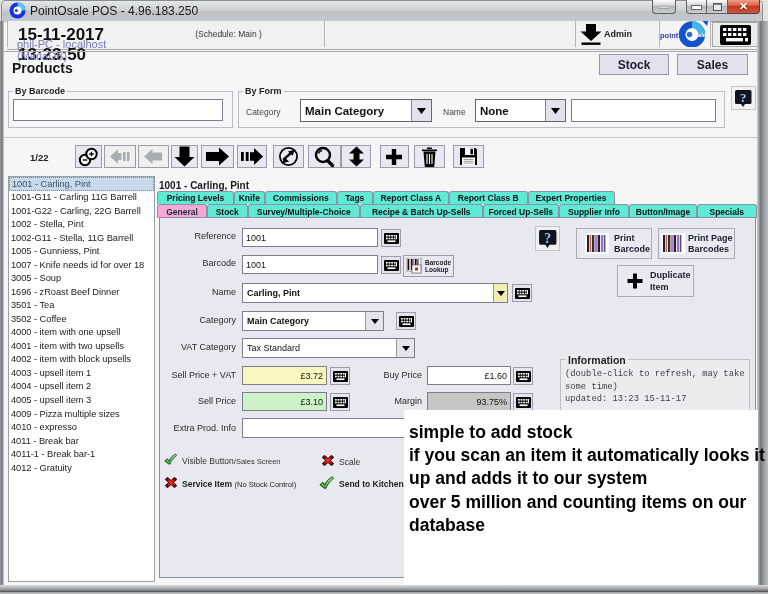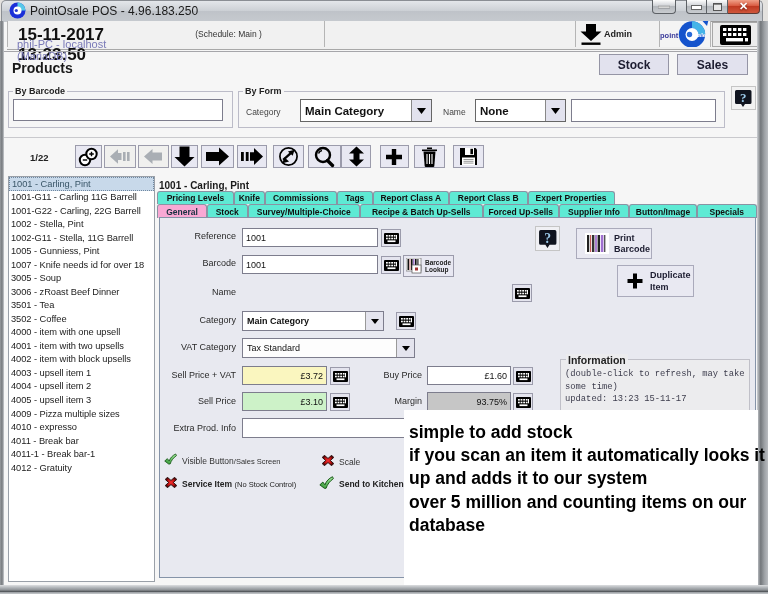--- a/index.html
+++ b/index.html
@@ -229,21 +229,21 @@
   </div>
   <div class="abs" id="list">
     <div class="li sel">1001 - Carling, Pint</div>
     <div class="li">1001-G11 - Carling 11G Barrell</div>
     <div class="li">1001-G22 - Carling, 22G Barrell</div>
     <div class="li">1002 - Stella, Pint</div>
     <div class="li">1002-G11 - Stella, 11G Barrell</div>
     <div class="li">1005 - Gunniess, Pint</div>
     <div class="li">1007 - Knife needs id for over 18</div>
     <div class="li">3005 - Soup</div>
-    <div class="li">3006 - zRoast Beef Dinner</div>
+    <div class="li">1696 - zRoast Beef Dinner</div>
     <div class="li">3501 - Tea</div>
     <div class="li">3502 - Coffee</div>
     <div class="li">4000 - item with one upsell</div>
     <div class="li">4001 - item with two upsells</div>
     <div class="li">4002 - item with block upsells</div>
     <div class="li">4003 - upsell item 1</div>
     <div class="li">4004 - upsell item 2</div>
     <div class="li">4005 - upsell item 3</div>
     <div class="li">4009 - Pizza multiple sizes</div>
     <div class="li">4010 - expresso</div>
@@ -320,20 +320,28 @@
           <rect x="7.2" y="1" width="1.2" height="11" fill="#8a5ac0"></rect>
           <rect x="9" y="1" width="1.6" height="11" fill="#111"></rect>
           <rect x="11.2" y="1" width="1.4" height="11" fill="#444"></rect>
         </g>
       <rect x="6" y="7" width="9" height="8" fill="#fff" stroke="#555" stroke-width="0.7"></rect>
       <rect x="9" y="9.5" width="3" height="3" fill="#a03030"></rect>
     </svg>
     <div style="font-size:6.5px;font-weight:bold;color:#222;line-height:7.5px;margin-left:2px;white-space:nowrap;">Barcode<br>Lookup</div>
   </div>
   <div class="biglab" style="left:136px;top:287px;width:100px;">Name</div>
+  <div class="abs" style="left:242px;top:283px;width:266px;height:20px;border:1px solid #7d7d8d;background:#fff;box-sizing:border-box;display:flex;">
+    <div style="flex:1;display:flex;align-items:center;padding-left:4px;font-size:9px;font-weight:bold;color:#111;">Carling, Pint</div>
+    <div style="width:13px;background:#f2eeb2;border-left:1px solid #999;display:flex;align-items:center;justify-content:center;">
+        <svg width="8" height="5" viewBox="0 0 8 5">
+          <path d="M0 0h8L4 5z" fill="#000"></path>
+        </svg>
+      </div>
+  </div>
   <div class="kb" style="left:512px;top:284px;">
       <svg width="15" height="11" viewBox="0 0 15 11">
         <rect width="15" height="11" rx="1" fill="#000"></rect>
         <g fill="#fff">
           <rect x="2" y="2" width="1.8" height="1.6"></rect>
           <rect x="4.6" y="2" width="1.8" height="1.6"></rect>
           <rect x="7.2" y="2" width="1.8" height="1.6"></rect>
           <rect x="9.8" y="2" width="1.8" height="1.6"></rect>
           <rect x="2" y="4.7" width="1.8" height="1.6"></rect>
           <rect x="4.6" y="4.7" width="1.8" height="1.6"></rect>
@@ -468,20 +476,33 @@
       <rect width="24" height="21" fill="#fff"></rect>
       <rect x="2" y="2" width="2.2" height="17" fill="#222"></rect>
         <rect x="5" y="2" width="1.2" height="17" fill="#c05858"></rect>
         <rect x="7" y="2" width="2.4" height="17" fill="#333"></rect>
         <rect x="10.2" y="2" width="1.6" height="17" fill="#9a62c8"></rect>
         <rect x="12.6" y="2" width="2.4" height="17" fill="#222"></rect>
         <rect x="15.8" y="2" width="2.6" height="17" fill="#a070d0"></rect>
         <rect x="19" y="2" width="1.4" height="17" fill="#555"></rect>
     </svg>
     <div style="font-size:9px;font-weight:bold;color:#1c1c30;line-height:11px;margin-left:5px;white-space:nowrap;">Print<br>Barcode</div>
+  </div>
+  <div class="abs" style="left:658px;top:228px;width:77px;height:31px;background:#e9e9f2;border:1px solid #aab;box-sizing:border-box;display:flex;align-items:center;">
+    <svg width="24" height="21" viewBox="0 0 24 21" style="margin-left:2px;">
+      <rect width="24" height="21" fill="#fff"></rect>
+      <rect x="2" y="2" width="2.2" height="17" fill="#222"></rect>
+        <rect x="5" y="2" width="1.2" height="17" fill="#c05858"></rect>
+        <rect x="7" y="2" width="2.4" height="17" fill="#333"></rect>
+        <rect x="10.2" y="2" width="1.6" height="17" fill="#9a62c8"></rect>
+        <rect x="12.6" y="2" width="2.4" height="17" fill="#222"></rect>
+        <rect x="15.8" y="2" width="2.6" height="17" fill="#a070d0"></rect>
+        <rect x="19" y="2" width="1.4" height="17" fill="#555"></rect>
+    </svg>
+    <div style="font-size:9px;font-weight:bold;color:#1c1c30;line-height:11px;margin-left:3px;white-space:nowrap;">Print Page<br>Barcodes</div>
   </div>
   <div class="abs" style="left:617px;top:265px;width:77px;height:32px;background:#e9e9f2;border:1px solid #aab;box-sizing:border-box;display:flex;align-items:center;">
     <svg width="18" height="18" viewBox="0 0 18 18" style="margin-left:8px;">
         <path d="M7 1.5h4v5.5H16.5v4H11v5.5H7V11H1.5V7H7z" fill="#000"></path>
       </svg>
     <div style="font-size:9px;font-weight:bold;color:#1c1c30;line-height:12px;margin-left:6px;white-space:nowrap;">Duplicate<br>Item</div>
   </div>
   <div class="fs" style="left:560px;top:359px;width:190px;height:70px;border-color:#c0c0c8;background:#ececee;">
     <div class="leg" style="background:#ececee;font-size:10.5px;left:5px;">Information</div>
     <div class="mono" style="position:absolute;left:4px;top:8px;font-size:8.8px;line-height:12.5px;color:#3c3c4c;white-space:nowrap;">(double-click to refresh, may take<br>some time)<br>updated: 13:23 15-11-17</div>

